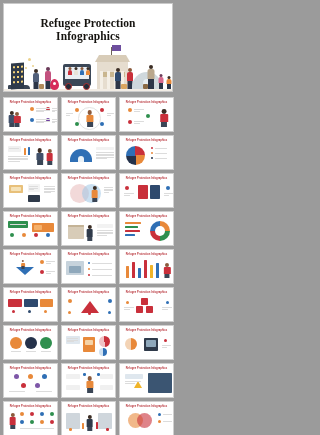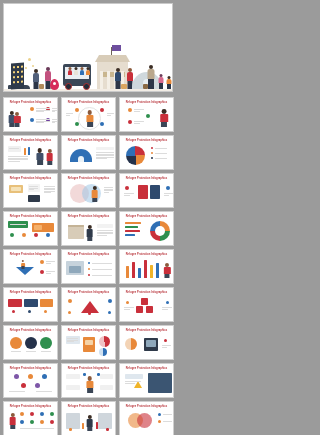--- a/index.html
+++ b/index.html
@@ -90,20 +90,24 @@
   .fig .t{position:absolute;left:50%;transform:translateX(-50%);border-radius:1px 1px 0 0;}
   .txtline{position:absolute;background:#dcdcdc;height:.7px;border-radius:.35px;}
   .pie{position:absolute;border-radius:50%;}
 </style>
 </head>
 <body>
 
 <div class="page">
 
   <div class="hero">
+    <div class="hero-title">
+      <span>Refugee Protection</span>
+      <span>Infographics</span>
+    </div>
 
     <div class="scene">
       <div class="ground"></div>
 
       <div class="rubble"></div>
       <div class="bld">
         <i style="left:2px;top:3px;"></i>
           <i style="left:6px;top:3px;"></i>
           <i style="left:10px;top:3px;"></i>
         <i style="left:2px;top:8px;"></i>

